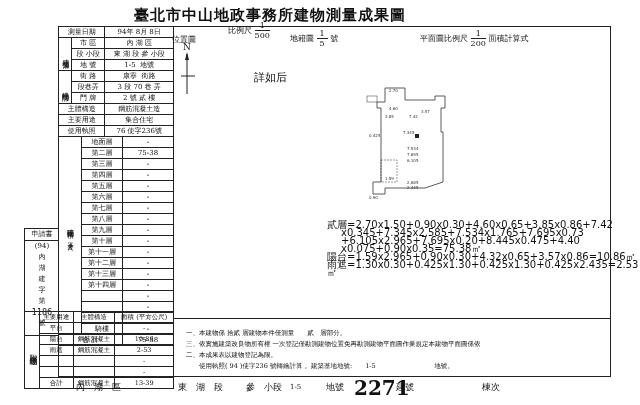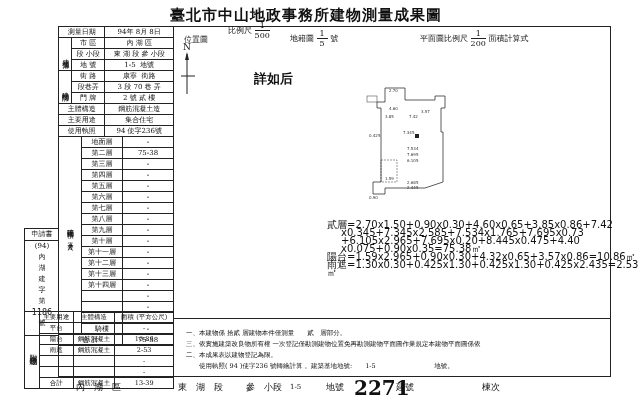--- a/index.html
+++ b/index.html
@@ -1,30 +1,30 @@
 <!DOCTYPE html>
 <html><head>
 <meta charset="utf-8">
 <style>
   html, body { margin:0; padding:0; }
   body { width:640px; height:405px; background:#ffffff; position:relative; overflow:hidden;
          font-family:"DejaVu Serif", serif; color:#111; }
   .title { position:absolute; left:0; top:6px; width:540px; text-align:center; font-size:15px;
-           font-weight:bold; letter-spacing:1px;padding-left:36px; }
+           font-weight:bold; letter-spacing:1px; }
   .frame { position:absolute; left:58px; top:26px; width:551px; height:349px; border:1.5px solid #222; }
   .lefttable { position:absolute; left:58px; top:26px; width:127px; }
   table.t { border-collapse:collapse; font-size:7px; width:116px; }
   table.t td { border:1px solid #222; height:10px; padding:0 1px; text-align:center; white-space:nowrap; }
   .vlabel { writing-mode:vertical-rl; text-orientation:upright; font-size:7px; letter-spacing:1px; }
   .hdr { position:absolute; top:34px; font-size:8px; }
   .frac { display:inline-block; text-align:center; vertical-align:middle; font-size:8px; line-height:9px; }
   .frac span { display:block; }
   .frac .num { border-bottom:1px solid #222; padding:0 3px; }
   .north { position:absolute; left:181px; top:42px; width:24px; height:50px; }
-  .detail { position:absolute; left:254px; top:70px; font-size:13px;font-weight:bold; }
+  .detail { position:absolute; left:254px; top:70px; font-size:11px; }
   .plan { position:absolute; left:355px; top:82px; width:120px; height:120px; }
   .formula { position:absolute; left:327px; top:221px; font-family:"DejaVu Sans", sans-serif; font-size:10px; line-height:8px; }
   .notes { position:absolute; left:186px; top:328px; font-size:6.5px; line-height:11px; }
   .sep { position:absolute; left:174px; top:318px; width:436px; border-top:1px solid #222; }
   .bottom { position:absolute; left:0; top:375px; width:640px; height:22px; font-size:9px; }
   .bottom span { position:absolute; top:6px; }
   .appbox { position:absolute; left:24px; top:228px; width:34px; height:106px; border:1px solid #222; border-right:none; font-size:7px; text-align:center; }
   .appbox div { line-height:11px; }
   .handwrite { font-family:"DejaVu Sans", sans-serif; font-size:8px; }
   .attached { position:absolute; left:24px; top:311px; width:150px; }
@@ -74,21 +74,21 @@
     <tr>
       <td colspan="2">主體構造</td>
       <td>鋼筋混凝土造</td>
     </tr>
     <tr>
       <td colspan="2">主要用途</td>
       <td>集合住宅</td>
     </tr>
     <tr>
       <td colspan="2">使用執照</td>
-      <td>94 使字236號</td>
+      <td>76 使字236號</td>
     </tr>
   </tbody>
     </table>
   <table class="t" style="border-top:none;">
     <tbody>
         <tr>
           <td rowspan="18" style="width:20px;border-top:none;"><span class="vlabel">建物面積</span><br><span class="vlabel" style="font-size:6px;">(平方公尺)</span></td>
       <td style="width:38px;border-top:none;">地面層</td>
       <td style="border-top:none;">-</td>
         </tr>
@@ -216,21 +216,21 @@
         </tr>
     <tr>
           <td>合計</td>
           <td>鋼筋混凝土</td>
           <td>13-39</td>
         </tr>
   </tbody>
     </table>
 </div>
 
-<div class="hdr" style="left:184px;">位置圖</div>
+<div class="hdr" style="left:172px;">位置圖</div>
 <div class="hdr" style="left:228px;top:21px;">
   <span>比例尺</span>
   <span class="frac"><span class="num">1</span><span>500</span></span>
 </div>
 <div class="hdr" style="left:290px;top:29px;">
   <span>地籍圖</span>
   <span class="frac"><span class="num">1</span><span>5</span></span>
   <span>號</span>
 </div>
 <div class="hdr" style="left:420px;top:29px;">

